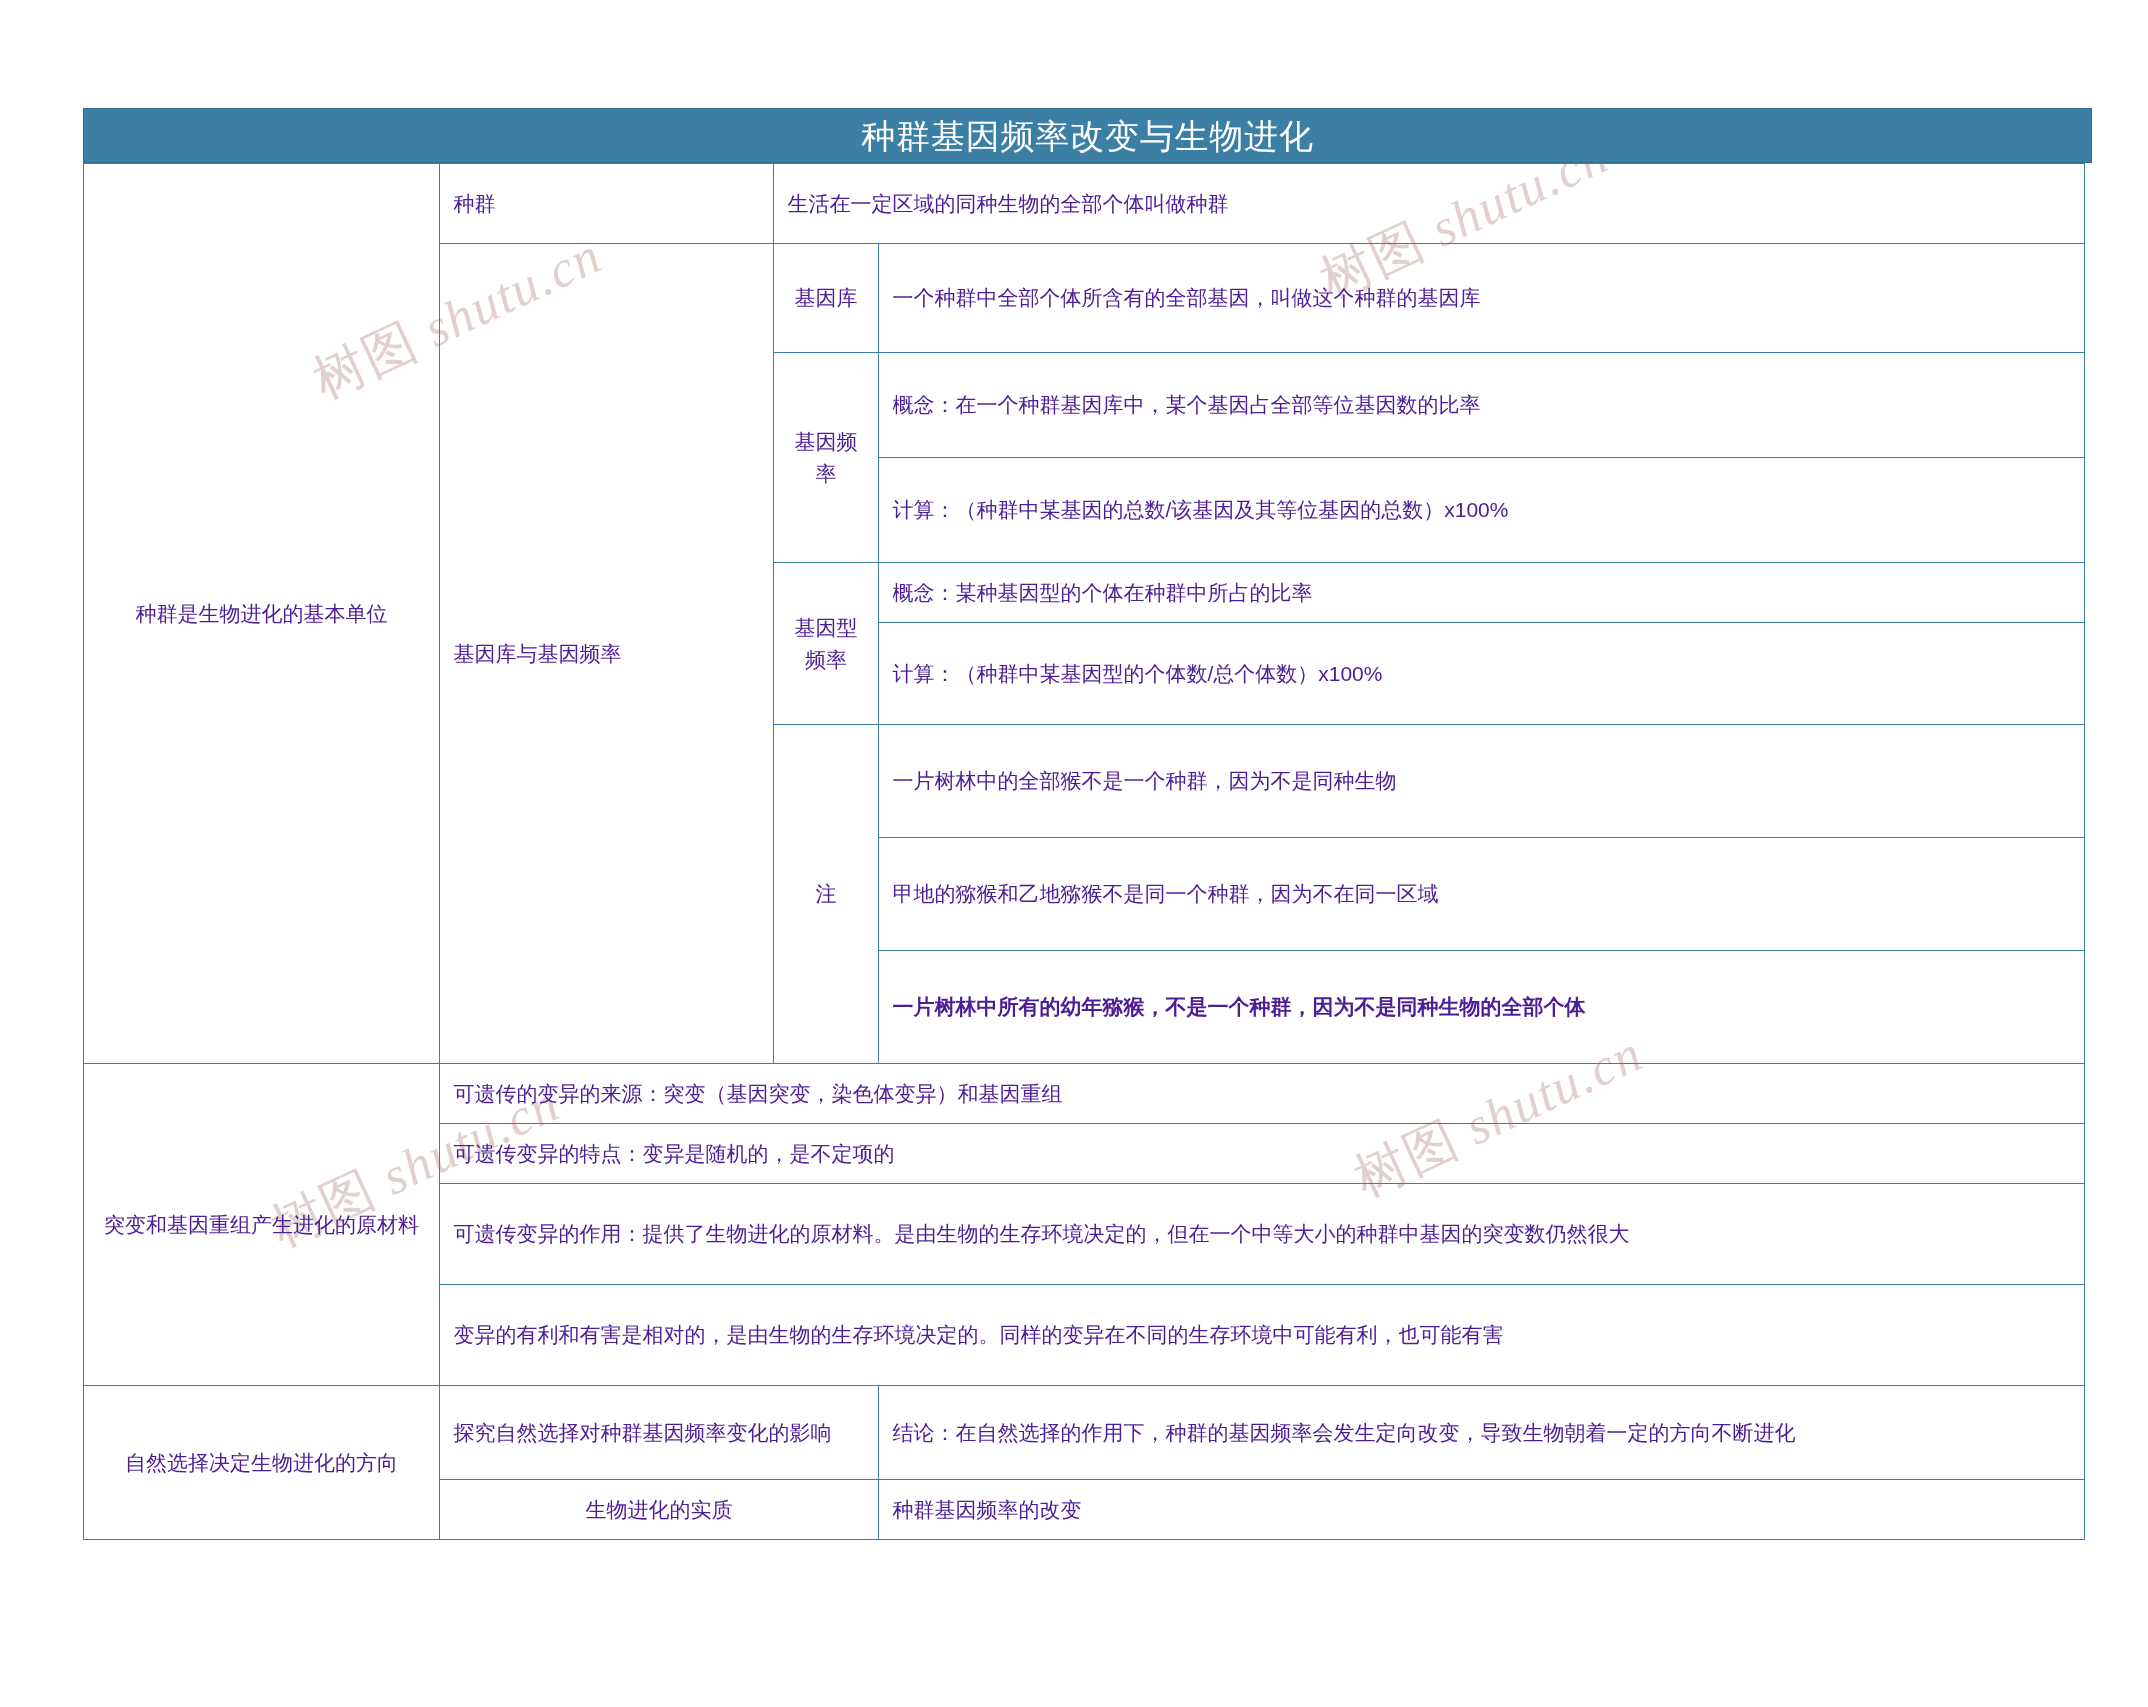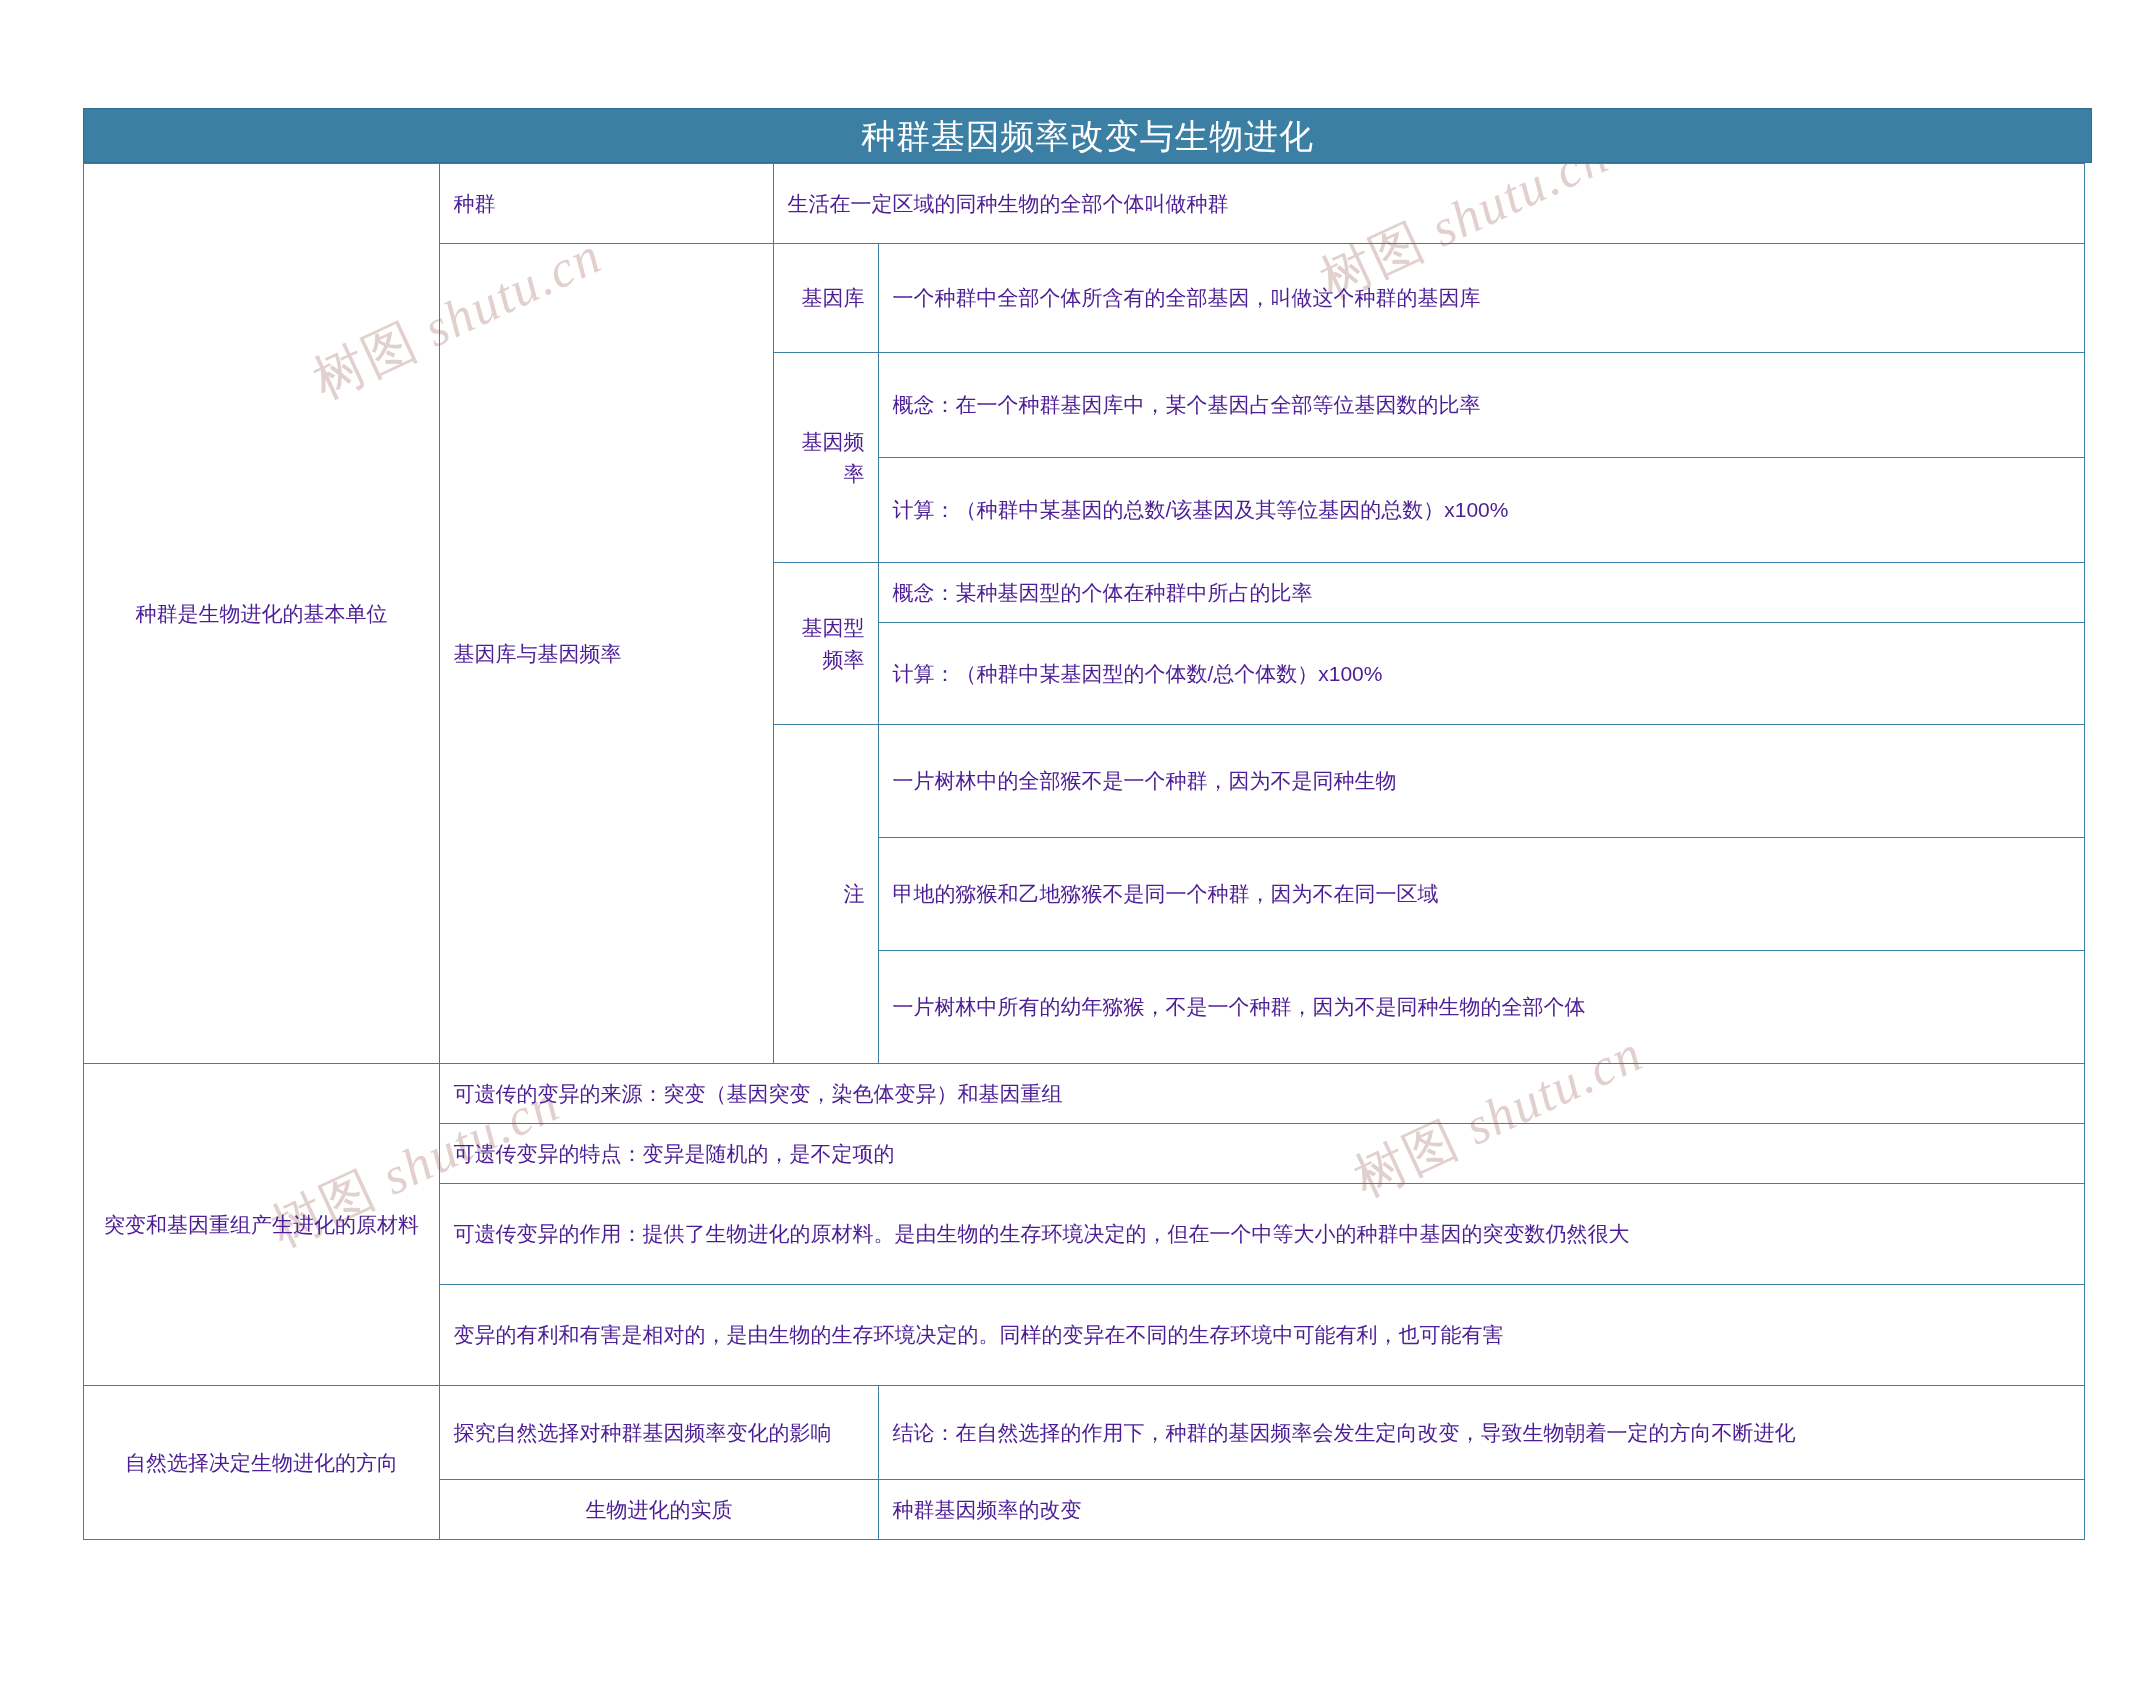--- a/index.html
+++ b/index.html
@@ -32,21 +32,21 @@
   table.grid{border-collapse:collapse;width:2000px;table-layout:fixed;background:transparent;}
   table.grid td{
     border:0.8px solid #3c7fa4;
     vertical-align:middle;
     font-size:21px;line-height:1.5;color:#4c1d95;
     padding:11.7px 13.4px;box-sizing:border-box;
     background:transparent;
   }
   td.pink{background:#fadedb;text-align:center;font-size:26px;}
   td.mid{text-align:left;}
-  td.lbl{text-align:right;}
+  td.lbl{text-align:center;}
   td.body{text-align:left;}
   .thick-sep td{border-top:3.4px solid #4f82a6;}
 
   .c1{width:356px;}
   .c2{width:334px;}
   .c3{width:105px;}
   .c4{width:1206px;}
 </style>
 </head>
 <body>
@@ -102,21 +102,21 @@
         </tr>
 
         <tr>
           <td class="lbl" rowspan="3">注</td>
           <td class="body" style="height:113px;">一片树林中的全部猴不是一个种群，因为不是同种生物</td>
         </tr>
         <tr>
           <td class="body" style="height:113px;">甲地的猕猴和乙地猕猴不是同一个种群，因为不在同一区域</td>
         </tr>
         <tr>
-          <td class="body" style="height:113px;">一片树林中所有的幼年猕猴，不是一个种群，因为不是同种生物的全部个体</td>
+          <td class="body" style="height:113px;font-weight:bold;">一片树林中所有的幼年猕猴，不是一个种群，因为不是同种生物的全部个体</td>
         </tr>
 
         <tr class="thick-sep">
           <td class="pink" rowspan="4">突变和基因重组产生进化的原材料</td>
           <td class="body" colspan="3" style="height:60px;">可遗传的变异的来源：突变（基因突变，染色体变异）和基因重组</td>
         </tr>
         <tr>
           <td class="body" colspan="3" style="height:60px;">可遗传变异的特点：变异是随机的，是不定项的</td>
         </tr>
         <tr>

